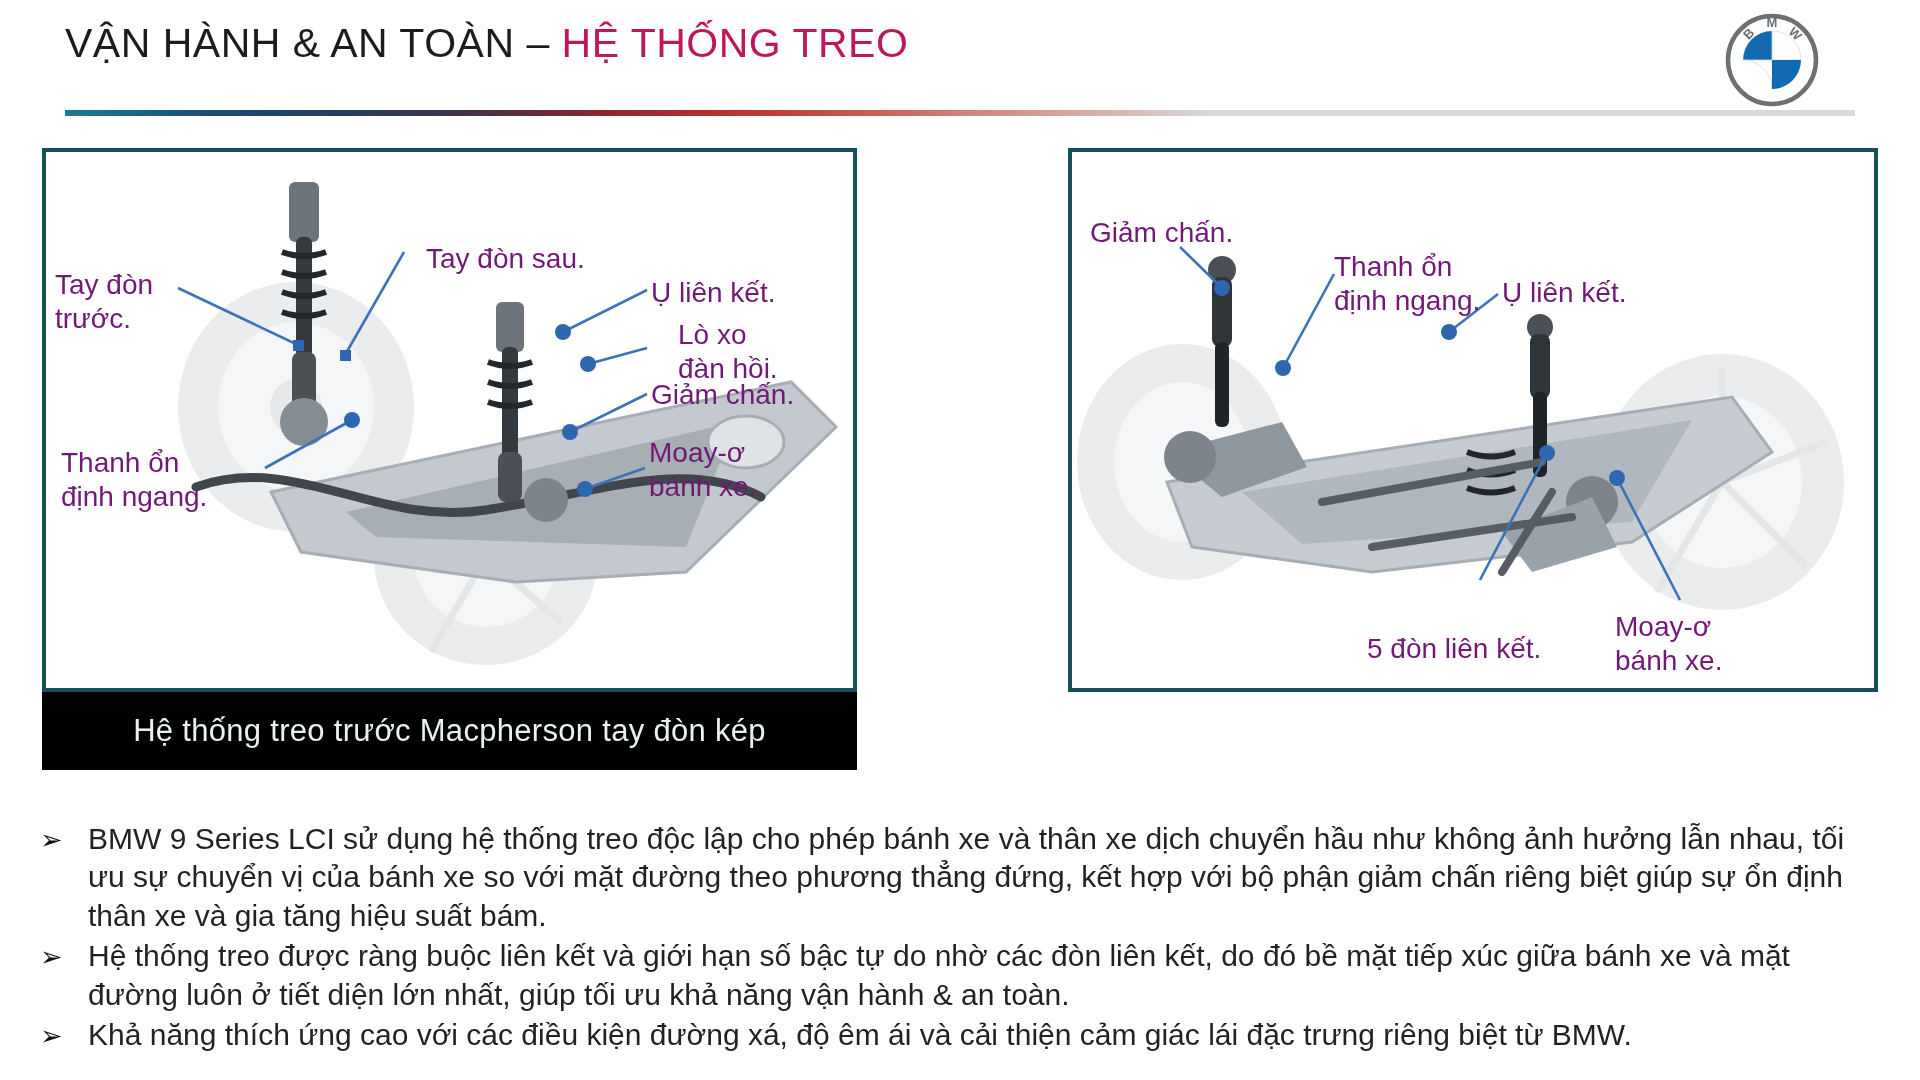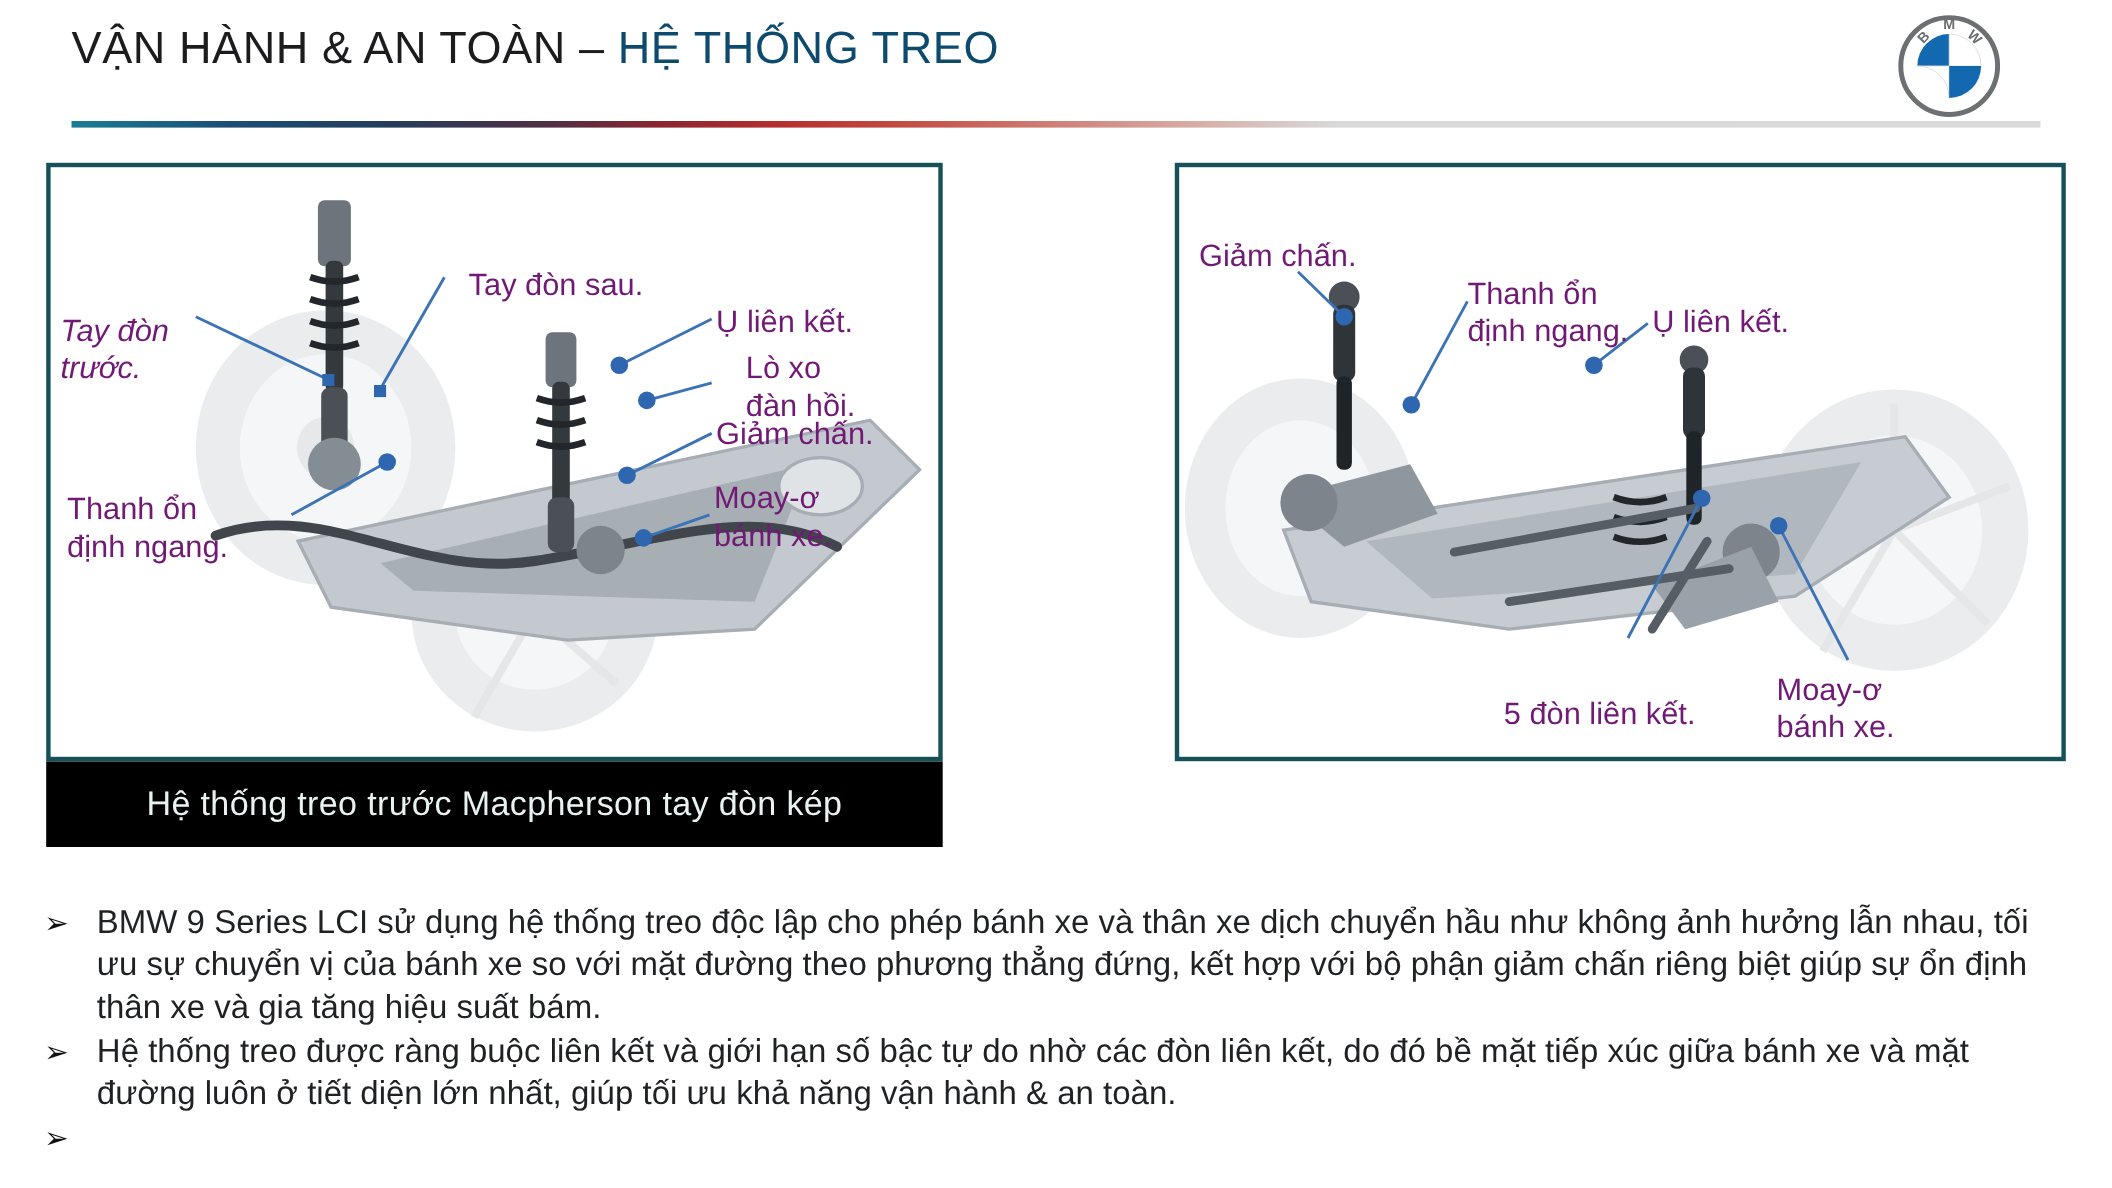--- a/index.html
+++ b/index.html
@@ -2,21 +2,21 @@
 <html><head>
 <meta charset="utf-8">
 <style>
   html,body{margin:0;padding:0;background:#fff;}
   body{font-family:"Liberation Sans","DejaVu Sans",sans-serif;}
   #slide{position:relative;width:1920px;height:1080px;background:#ffffff;overflow:hidden;}
 
   
   .title{position:absolute;left:65px;top:20px;font-size:41px;letter-spacing:.5px;white-space:nowrap;}
   .title .t-dark{color:#1c1c1e;}
-  .title .t-blue{color:#0c4a6e;}
+  .title .t-blue{color:#be185d;}
   .divider{position:absolute;left:65px;top:110px;width:1790px;height:6px;
     background:linear-gradient(to right,
       #1a7d95 0%, #1c4e74 8%, #233c5d 16%, #4f2f44 24%, #8c2630 30%,
       #b62f2e 36%, #c24b41 42%, #cf8077 50%, #d8b3ac 58%, #d8d8d8 64%, #d9d9d9 100%);}
   .logo{position:absolute;left:1722px;top:10px;width:100px;height:100px;}
 
   
   .panel{position:absolute;top:148px;}
   .panel-canvas{position:relative;border:4px solid #16515a;background:#ffffff;}
   .panel-caption{background:#000000;color:#e8f3f1;display:flex;align-items:center;justify-content:center;
@@ -124,21 +124,21 @@
             <circle cx="542" cy="212" r="8" stroke="none"></circle>
           <line x1="601" y1="242" x2="524" y2="280"></line>
             <circle cx="524" cy="280" r="8" stroke="none"></circle>
           <line x1="599" y1="316" x2="539" y2="337"></line>
             <circle cx="539" cy="337" r="8" stroke="none"></circle>
           <line x1="219" y1="316" x2="306" y2="268"></line>
             <circle cx="306" cy="268" r="8" stroke="none"></circle>
         </g>
       </svg>
 
-      <div class="lbl" style="left:9px;top:132px;width:112px;font-style:italic;">Tay đòn trước.</div>
+      <div class="lbl" style="left:9px;top:116px;width:112px;">Tay đòn trước.</div>
       <div class="lbl nowrap" style="left:380px;top:90px;">Tay đòn sau.</div>
       <div class="lbl nowrap" style="left:605px;top:124px;">Ụ liên kết.</div>
       <div class="lbl" style="left:632px;top:166px;width:122px;">Lò xo đàn hồi.</div>
       <div class="lbl nowrap" style="left:605px;top:226px;">Giảm chấn.</div>
       <div class="lbl" style="left:603px;top:284px;width:152px;">Moay-ơ bánh xe.</div>
       <div class="lbl" style="left:15px;top:294px;width:172px;">Thanh ổn định ngang.</div>
     </div>
     <div class="panel-caption">Hệ thống treo trước Macpherson tay đòn kép</div>
   </div>
 
@@ -218,16 +218,17 @@
     <div class="bullet">
       <span class="marker">➢</span>
       <span class="btxt">BMW 9 Series LCI sử dụng hệ thống treo độc lập cho phép bánh xe và thân xe dịch chuyển hầu như không ảnh hưởng lẫn nhau, tối ưu sự chuyển vị của bánh xe so với mặt đường theo phương thẳng đứng, kết hợp với bộ phận giảm chấn riêng biệt giúp sự ổn định thân xe và gia tăng hiệu suất bám.</span>
     </div>
     <div class="bullet">
       <span class="marker">➢</span>
       <span class="btxt">Hệ thống treo được ràng buộc liên kết và giới hạn số bậc tự do nhờ các đòn liên kết, do đó bề mặt tiếp xúc giữa bánh xe và mặt đường luôn ở tiết diện lớn nhất, giúp tối ưu khả năng vận hành &amp; an toàn.</span>
     </div>
     <div class="bullet">
       <span class="marker">➢</span>
+      <span class="btxt">Khả năng thích ứng cao với các điều kiện đường xá, độ êm ái và cải thiện cảm giác lái đặc trưng riêng biệt từ BMW.</span>
     </div>
   </div>
 
 </div>
 
 </body></html>

